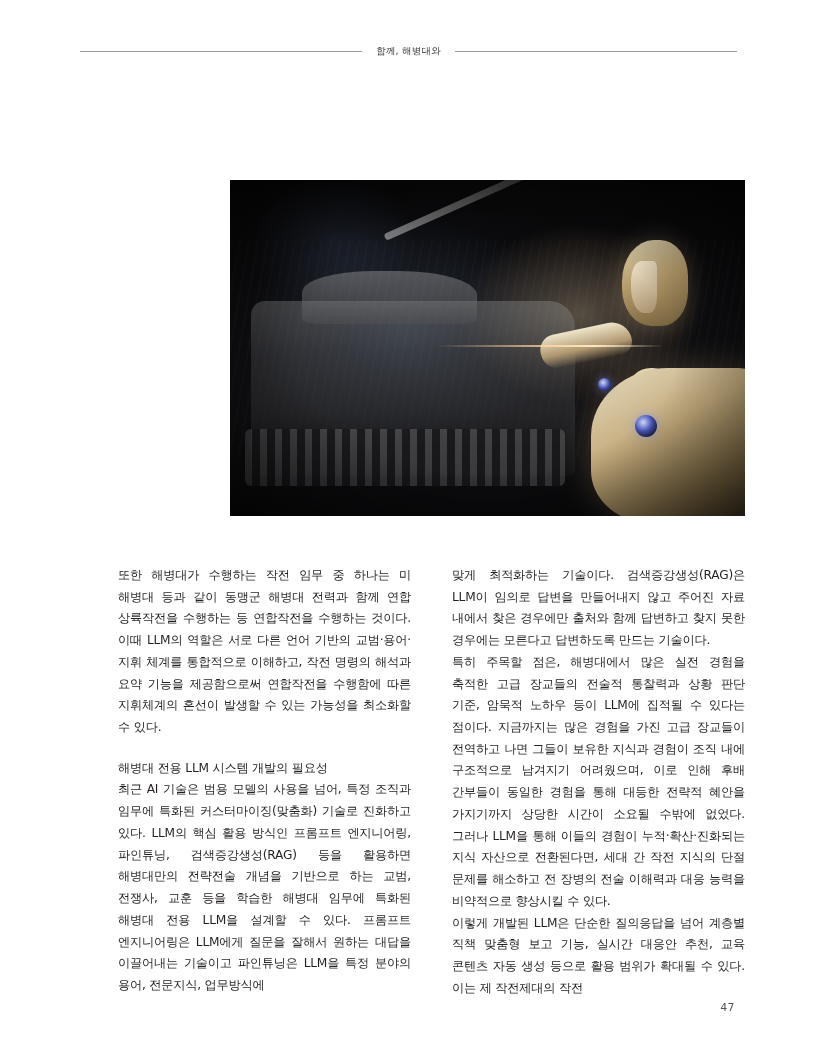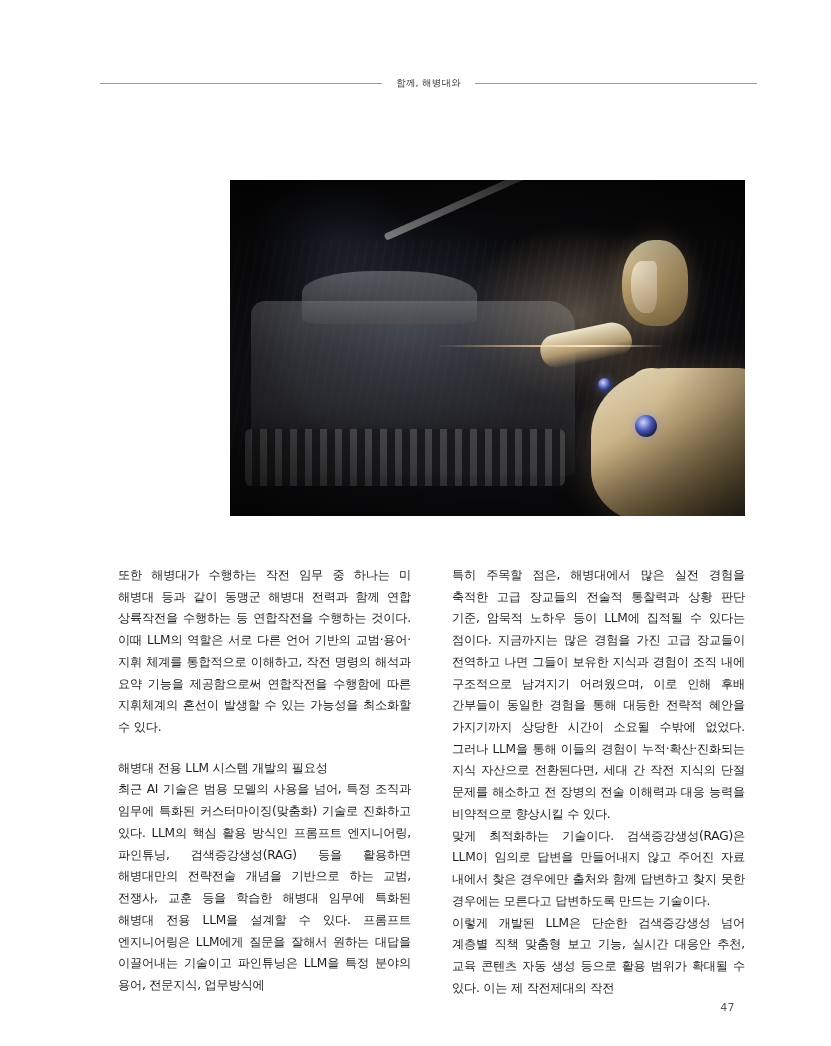--- a/index.html
+++ b/index.html
@@ -13,27 +13,26 @@
     position: relative;
     font-family: "DejaVu Sans", "Liberation Sans", sans-serif;
     color: #231f20;
     overflow: hidden;
   }
 
   
   .runhead {
     position: absolute;
     top: 44px;
-    left: 100px;
+    left: 80px;
     width: 657px;
     height: 14px;
     display: flex;
     align-items: center;
     gap: 10px;
-    margin-top: 32px;
   }
   .runhead .rule {
     flex: 1 1 auto;
     height: 1px;
     background: #9a9a9a;
   }
   .runhead .rh-text {
     flex: 0 0 auto;
     font-size: 9.5px;
     letter-spacing: 0.2px;
@@ -270,20 +269,20 @@
 <div class="columns">
 
   <div class="col">
     <p>또한 해병대가 수행하는 작전 임무 중 하나는 미 해병대 등과 같이 동맹군 해병대 전력과 함께 연합 상륙작전을 수행하는 등 연합작전을 수행하는 것이다. 이때 LLM의 역할은 서로 다른 언어 기반의 교범·용어·지휘 체계를 통합적으로 이해하고, 작전 명령의 해석과 요약 기능을 제공함으로써 연합작전을 수행함에 따른 지휘체계의 혼선이 발생할 수 있는 가능성을 최소화할 수 있다.</p>
     <div class="gap"></div>
     <p class="subhead">해병대 전용 LLM 시스템 개발의 필요성</p>
     <p>최근 AI 기술은 범용 모델의 사용을 넘어, 특정 조직과 임무에 특화된 커스터마이징(맞춤화) 기술로 진화하고 있다. LLM의 핵심 활용 방식인 프롬프트 엔지니어링, 파인튜닝, 검색증강생성(RAG) 등을 활용하면 해병대만의 전략전술 개념을 기반으로 하는 교범, 전쟁사, 교훈 등을 학습한 해병대 임무에 특화된 해병대 전용 LLM을 설계할 수 있다. 프롬프트 엔지니어링은 LLM에게 질문을 잘해서 원하는 대답을 이끌어내는 기술이고 파인튜닝은 LLM을 특정 분야의 용어, 전문지식, 업무방식에</p>
   </div>
 
   <div class="col">
+    <p>맞게 최적화하는 기술이다. 검색증강생성(RAG)은 LLM이 임의로 답변을 만들어내지 않고 주어진 자료 내에서 찾은 경우에만 출처와 함께 답변하고 찾지 못한 경우에는 모른다고 답변하도록 만드는 기술이다.</p>
     <p>특히 주목할 점은, 해병대에서 많은 실전 경험을 축적한 고급 장교들의 전술적 통찰력과 상황 판단 기준, 암묵적 노하우 등이 LLM에 집적될 수 있다는 점이다. 지금까지는 많은 경험을 가진 고급 장교들이 전역하고 나면 그들이 보유한 지식과 경험이 조직 내에 구조적으로 남겨지기 어려웠으며, 이로 인해 후배 간부들이 동일한 경험을 통해 대등한 전략적 혜안을 가지기까지 상당한 시간이 소요될 수밖에 없었다. 그러나 LLM을 통해 이들의 경험이 누적·확산·진화되는 지식 자산으로 전환된다면, 세대 간 작전 지식의 단절 문제를 해소하고 전 장병의 전술 이해력과 대응 능력을 비약적으로 향상시킬 수 있다.</p>
-    <p>맞게 최적화하는 기술이다. 검색증강생성(RAG)은 LLM이 임의로 답변을 만들어내지 않고 주어진 자료 내에서 찾은 경우에만 출처와 함께 답변하고 찾지 못한 경우에는 모른다고 답변하도록 만드는 기술이다.</p>
-    <p>이렇게 개발된 LLM은 단순한 검색증강생성 넘어 계층별 직책 맞춤형 보고 기능, 실시간 대응안 추천, 교육 콘텐츠 자동 생성 등으로 활용 범위가 확대될 수 있다. 이는 제 작전제대의 작전</p>
+    <p>이렇게 개발된 LLM은 단순한 질의응답을 넘어 계층별 직책 맞춤형 보고 기능, 실시간 대응안 추천, 교육 콘텐츠 자동 생성 등으로 활용 범위가 확대될 수 있다. 이는 제 작전제대의 작전</p>
   </div>
 
 </div>
 
 <div class="folio">47</div>
 
 </body></html>

